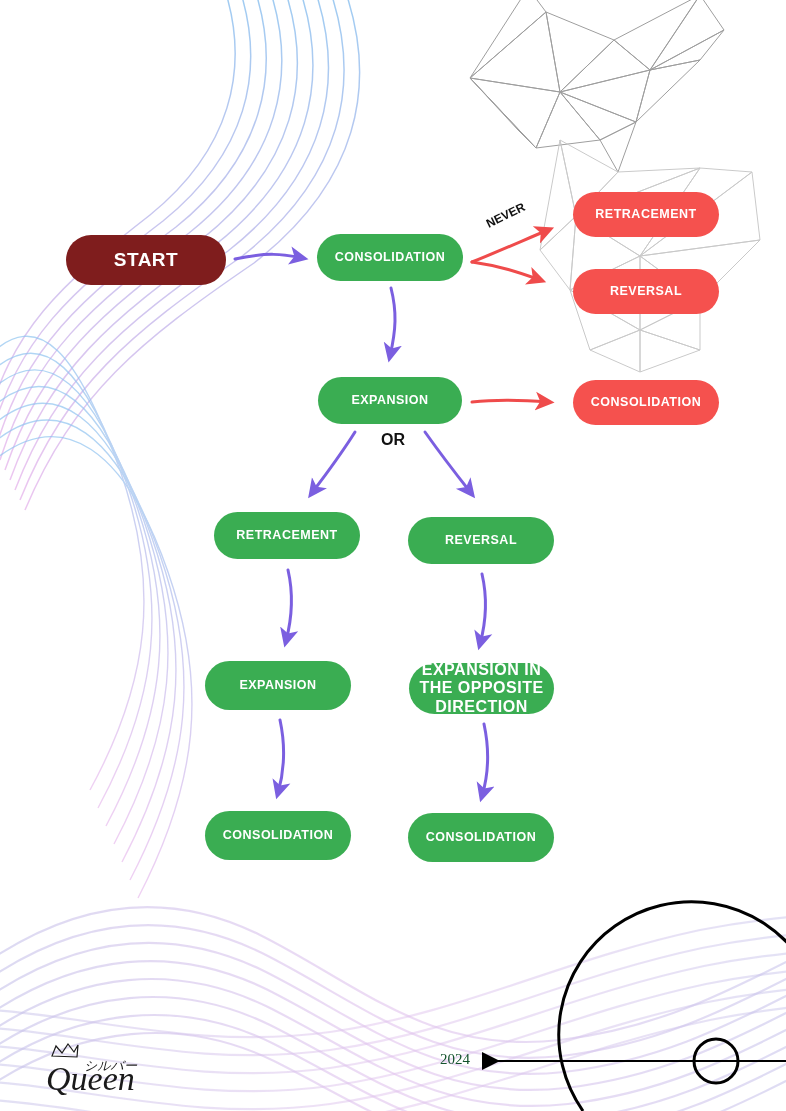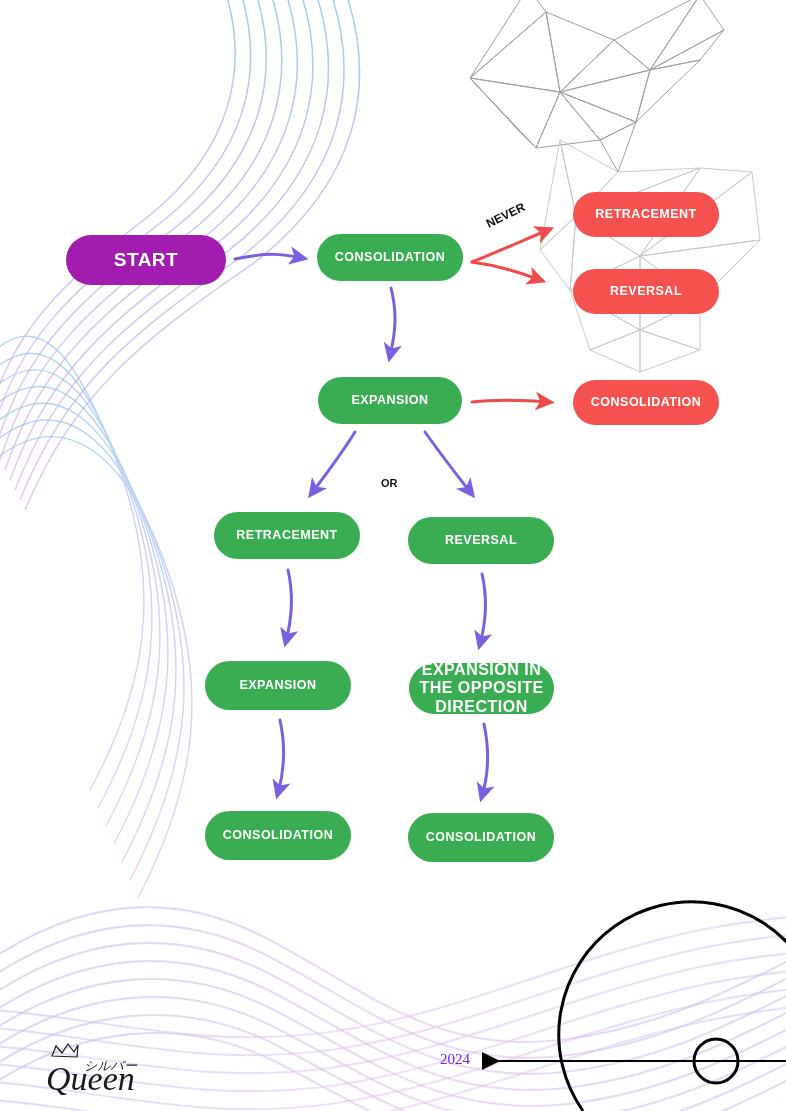--- a/index.html
+++ b/index.html
@@ -30,21 +30,21 @@
     text-align: center;
     border-radius: 999px;
     color: #ffffff;
     font-weight: 600;
     letter-spacing: 0.5px;
     line-height: 1.15;
     box-sizing: border-box;
     padding: 8px 10px;
   }
   .node.green { background: #3aad52; }
-  .node.blue  { background: #a21caf; }
+  .node.blue  { background: #7f1d1d; }
   .node.red   { background: #f5514e; }
 
   .arrow-layer {
     position: absolute;
     top: 0; left: 0;
     width: 786px;
     height: 1111px;
     pointer-events: none;
   }
   .edge-label {
@@ -55,29 +55,29 @@
   }
   #label-never {
     left: 484px;
     top: 218px;
     font-size: 12px;
     transform: rotate(-26deg);
     transform-origin: left top;
   }
   #label-or {
     left: 381px;
-    top: 477px;
-    font-size: 11px;
+    top: 431px;
+    font-size: 16px;
   }
   #label-year {
     position: absolute;
     left: 440px;
     top: 1051px;
     font-size: 15px;
-    color: #6d28d9;
+    color: #14532d;
     font-family: "Liberation Serif", serif;
   }
   #logo {
     position: absolute;
     left: 44px;
     top: 1040px;
     width: 140px;
     height: 64px;
     font-style: italic;
   }

